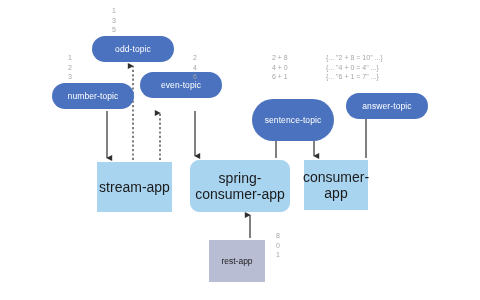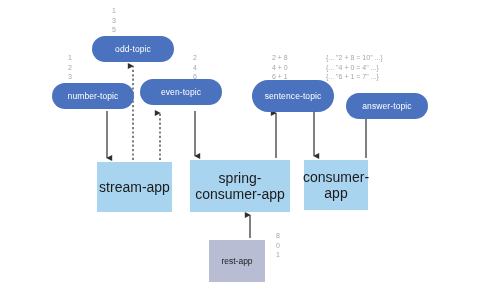--- a/index.html
+++ b/index.html
@@ -81,37 +81,37 @@
   </svg>
 
   <div class="node topic" style="left:92px;top:36px;width:82px;height:26px;text-align:right;">
     <span>odd-topic</span>
   </div>
 
   <div class="node topic" style="left:52px;top:83px;width:82px;height:26px;">
     <span>number-topic</span>
   </div>
 
-  <div class="node topic" style="left:140px;top:79px;width:82px;height:26px;">
+  <div class="node topic" style="left:140px;top:72px;width:82px;height:26px;">
     <span>even-topic</span>
   </div>
 
-  <div class="node topic" style="left:252px;top:80px;width:82px;height:32px;">
+  <div class="node topic" style="left:252px;top:99px;width:82px;height:42px;">
     <span>sentence-topic</span>
   </div>
 
   <div class="node topic" style="left:346px;top:83px;width:82px;height:26px;margin-top:10px;">
     <span>answer-topic</span>
   </div>
 
   <div class="node app" style="left:97px;top:162px;width:75px;height:50px;">
     <span>stream-app</span>
   </div>
 
-  <div class="node app" style="left:190px;top:160px;width:100px;height:52px;">
+  <div class="node app" style="left:190px;top:160px;width:100px;height:52px;border-radius:9px;">
     <span>spring-consumer-app</span>
   </div>
 
   <div class="node app" style="left:304px;top:160px;width:64px;height:50px;">
     <span>consumer-app</span>
   </div>
 
   <div class="node app-rest" style="left:209px;top:240px;width:56px;height:42px;text-align:center;">
     <span>rest-app</span>
   </div>

